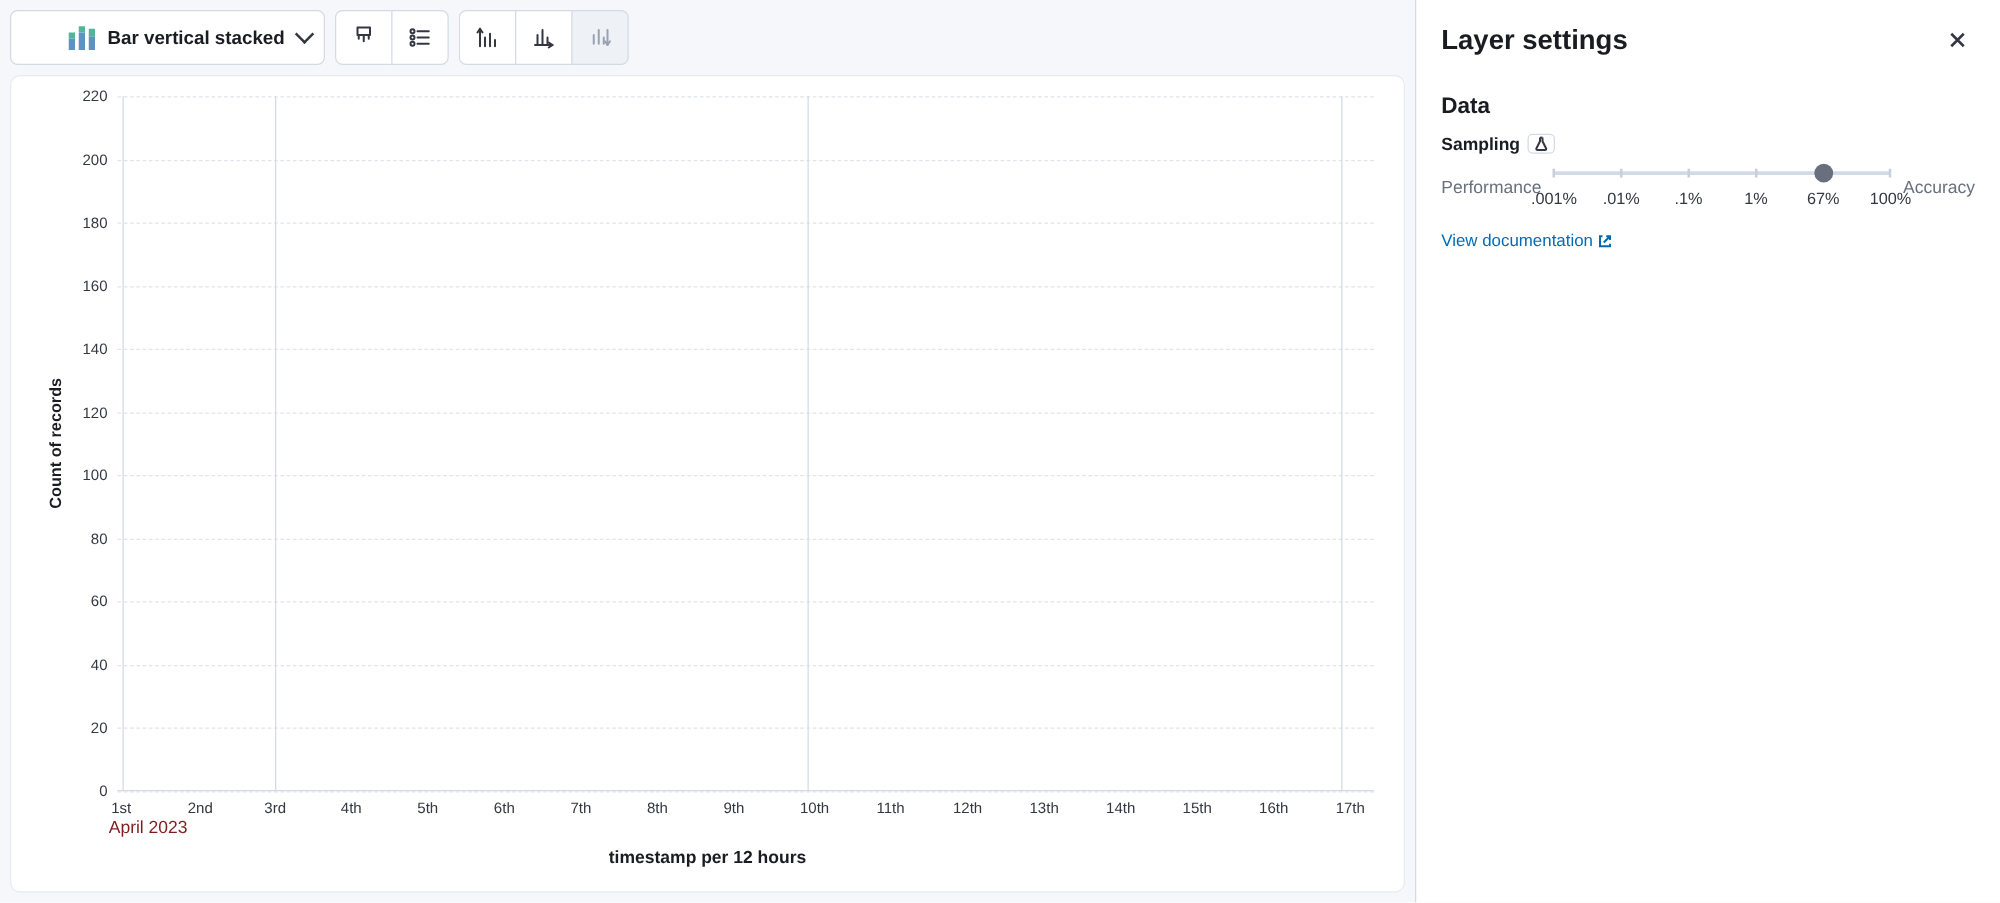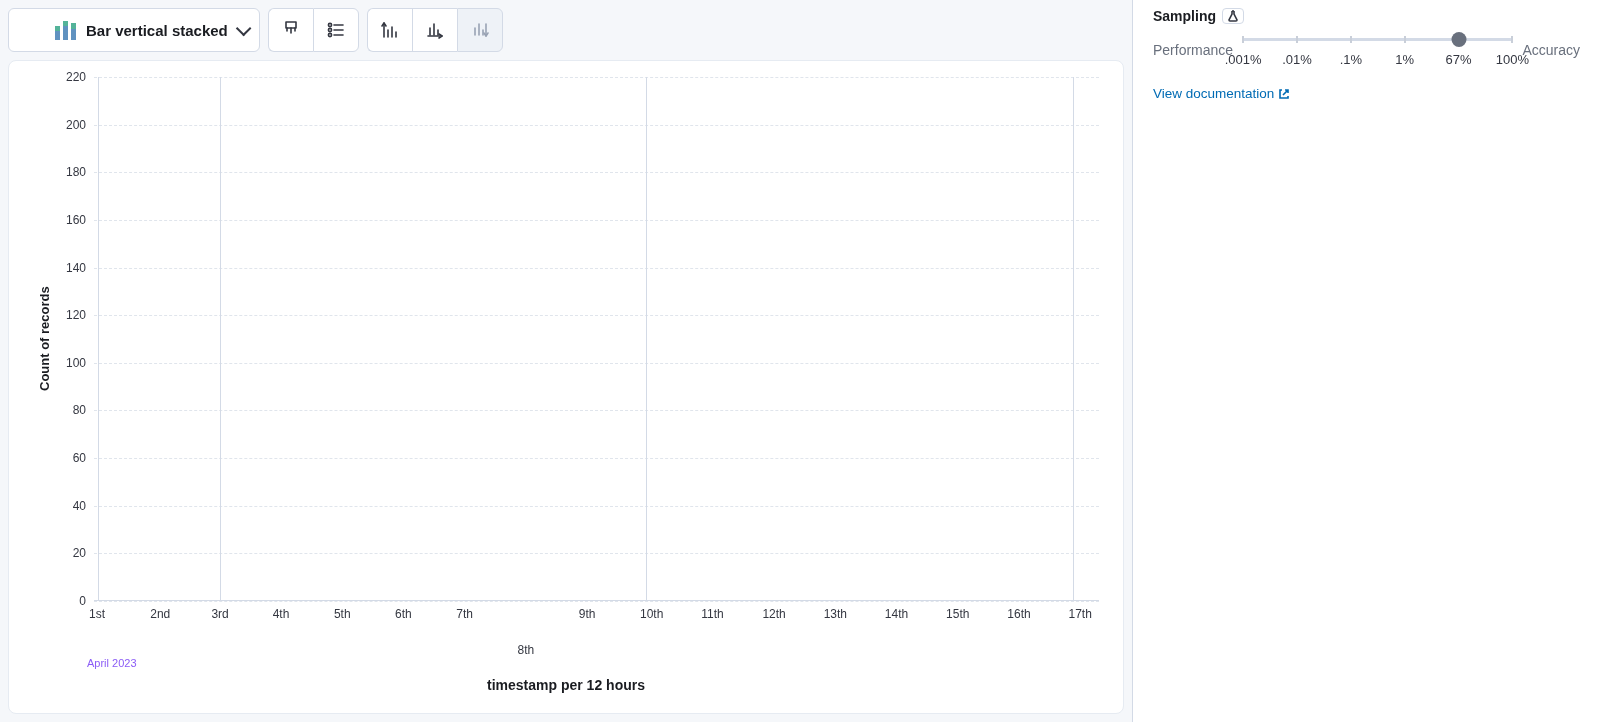--- a/index.html
+++ b/index.html
@@ -64,21 +64,21 @@
   .barcell .bar { width:92%; background:var(--bar);}
   .baseline { position:absolute; left:0; right:0; bottom:0; border-top:1px solid #d3dae6;}
   .vline { position:absolute; top:0; bottom:0; width:0; border-left:1px solid #d3dae6;}
   .xlabels { display:flex; padding-left:4px;}
   .xlabels .xcellpair {
     flex:1; text-align:left; font-size:12px; color:#343741;
     padding-top:6px; position:relative;
   }
   .xlabels-wrap { display:flex;align-items:center;}
   .xlabels-col { display:flex; flex-direction:column;}
-  .xtick-sub { font-size:11px; color:#8b5cf6; padding-left:2px;}
+  .xtick-sub { font-size:14px; color:#7f1d1d; padding-left:2px;}
   .xaxis-title { text-align:center; font-weight:700; font-size:14px; margin-top:8px;}
 
   
   .rp-header { display:flex; justify-content:space-between; align-items:center; padding:18px 20px 8px 20px;}
   .rp-title { font-size:22px; font-weight:800;}
   .rp-close { width:28px; height:28px; display:flex; align-items:center; justify-content:center; cursor:pointer;}
   .rp-close svg { stroke:#343741; stroke-width:2;}
   .rp-body { padding:8px 20px;}
   .section-h { font-size:18px; font-weight:800; margin:12px 0;}
   .field-label { font-weight:700; font-size:14px; display:inline-flex; align-items:center; gap:6px; margin-bottom:6px;}
@@ -302,40 +302,49 @@
       <div style="width:38px"></div>
       <div class="xlabels-col" style="flex:1">
         <div class="xlabels" id="xlabels">
             <div class="xcellpair" style="flex: 2 1 0%;">1st</div>
             <div class="xcellpair" style="flex: 2 1 0%;">2nd</div>
             <div class="xcellpair" style="flex: 2 1 0%;">3rd</div>
             <div class="xcellpair" style="flex: 2 1 0%;">4th</div>
             <div class="xcellpair" style="flex: 2 1 0%;">5th</div>
             <div class="xcellpair" style="flex: 2 1 0%;">6th</div>
             <div class="xcellpair" style="flex: 2 1 0%;">7th</div>
-            <div class="xcellpair" style="flex: 2 1 0%; margin-top: 36px;">8th</div>
+            <div class="xcellpair" style="flex: 2 1 0%;">8th</div>
             <div class="xcellpair" style="flex: 2 1 0%;">9th</div>
             <div class="xcellpair" style="flex: 2 1 0%;">10th</div>
             <div class="xcellpair" style="flex: 2 1 0%;">11th</div>
             <div class="xcellpair" style="flex: 2 1 0%;">12th</div>
             <div class="xcellpair" style="flex: 2 1 0%;">13th</div>
             <div class="xcellpair" style="flex: 2 1 0%;">14th</div>
             <div class="xcellpair" style="flex: 2 1 0%;">15th</div>
             <div class="xcellpair" style="flex: 2 1 0%;">16th</div>
             <div class="xcellpair" style="flex: 1 1 0%;">17th</div>
           </div>
         <div class="xtick-sub">April 2023</div>
       </div>
     </div>
     <div class="xaxis-title">timestamp per 12 hours</div>
   </div>
 </div>
 
 <div class="right">
+  <div class="rp-header">
+    <div class="rp-title">Layer settings</div>
+    <div class="rp-close">
+      <svg viewBox="0 0 16 16" width="16" height="16">
+          <path d="M3 3l10 10M13 3L3 13"></path>
+        </svg>
+    </div>
+  </div>
   <div class="rp-body">
+    <div class="section-h">Data</div>
 
     <div class="field-label">
       <span>Sampling</span>
       <span class="badge">
         <svg viewBox="0 0 12 12">
             <path d="M5 1h2M5 1v3L2 10a1 1 0 0 0 1 1h6a1 1 0 0 0 1-1L7 4V1"></path>
           </svg>
       </span>
     </div>
 

